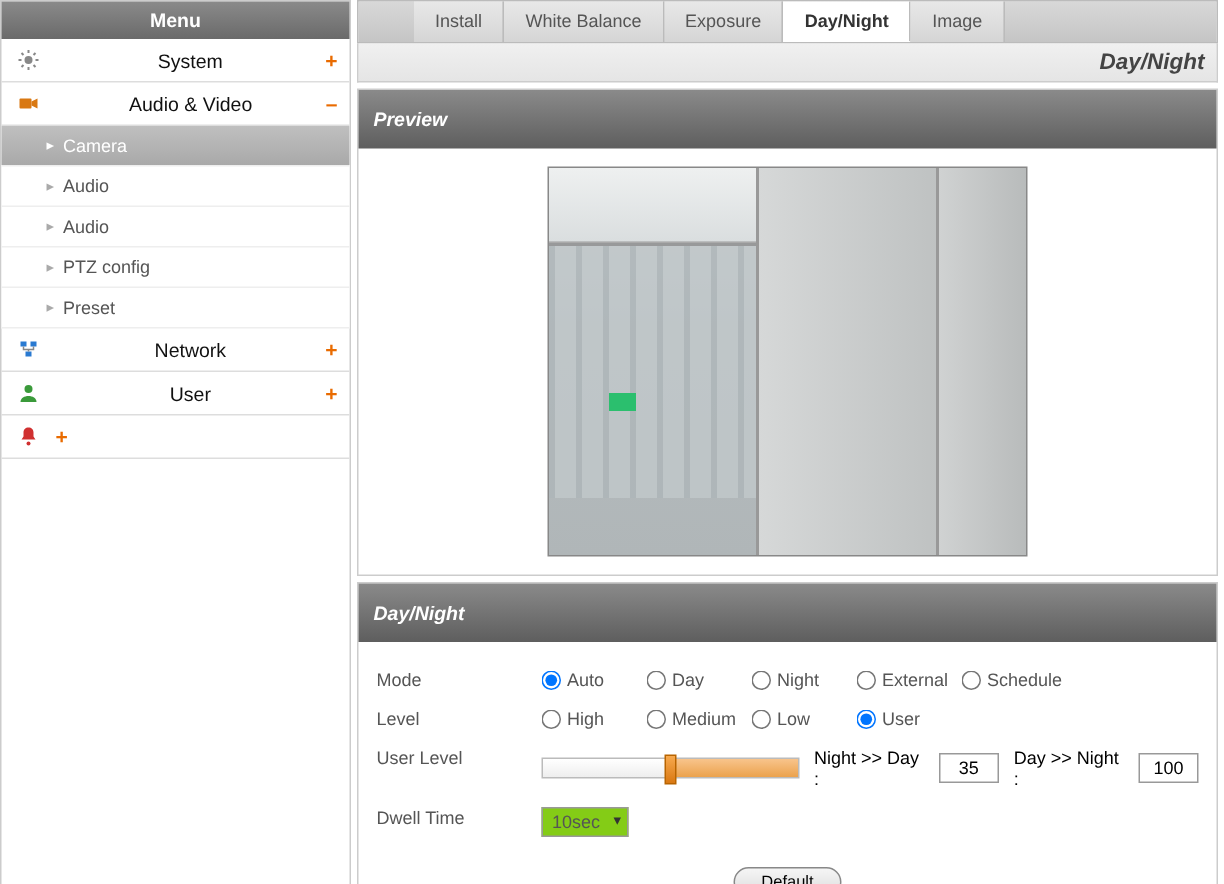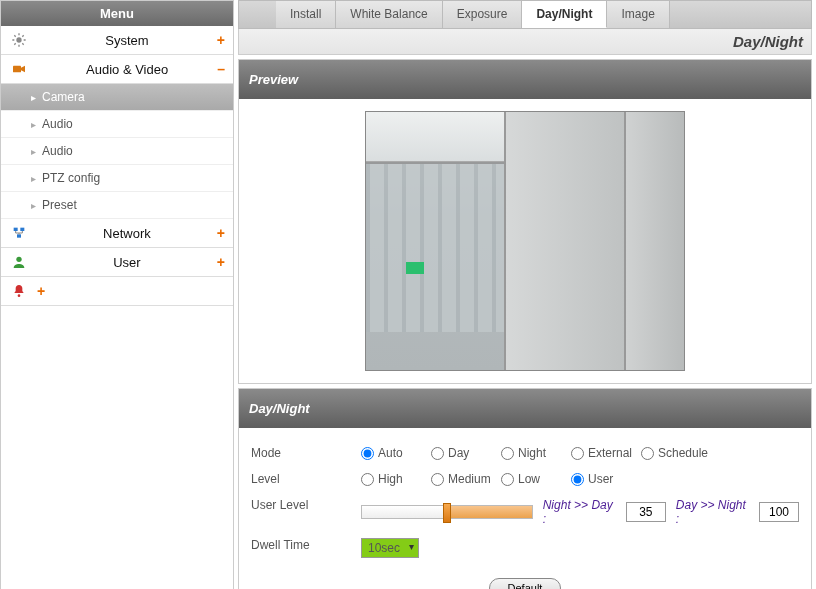--- a/index.html
+++ b/index.html
@@ -41,21 +41,21 @@
 .form-label { width: 110px; }
 .radio-group { display: flex; flex: 1; }
 .radio-opt { display: flex; align-items: center; gap: 4px; cursor: pointer; min-width:70px; }
 .radio-opt input { margin: 0; }
 
 .slider-wrap { display:flex; align-items:center; gap:10px; flex:1; }
 .slider { position: relative; width: 180px; height: 14px; border:1px solid #bbb; background:linear-gradient(#fff,#eee); }
 .slider-fill { position:absolute; left:50%; top:0; height:100%; width:50%; background:linear-gradient(#f8c48c,#eba24d); }
 .slider-handle { position:absolute; left:50%; top:-3px; width:8px; height:20px; background:linear-gradient(#f7a94e,#d97812); border:1px solid #b86400; transform:translateX(-50%); }
 .num-input { width:40px; border:1px solid #999; padding:2px 4px; text-align:center; font-size:12px; }
-.mini-label { color:#4c1d95;font-style:italic; }
+.mini-label { color:#000000; }
 
 .select { border:1px solid #999; padding:2px 18px 2px 6px; background:#84cc16; position:relative; display:inline-flex; align-items:center; cursor:pointer; }
 .select::after { content:"▾"; position:absolute; right:4px; top:2px; font-size:10px; color:#333; }
 
 .default-row { text-align:center; padding:14px 0; }
 .btn { display:inline-block; padding:3px 18px; border:1px solid #888; background:linear-gradient(#f5f5f5,#dcdcdc); border-radius:11px; cursor:pointer; font-size:11px; }
 
 
 .ic-gear svg, .ic-media svg, .ic-net svg, .ic-user svg, .ic-event svg { width:18px; height:16px; }
 </style>

